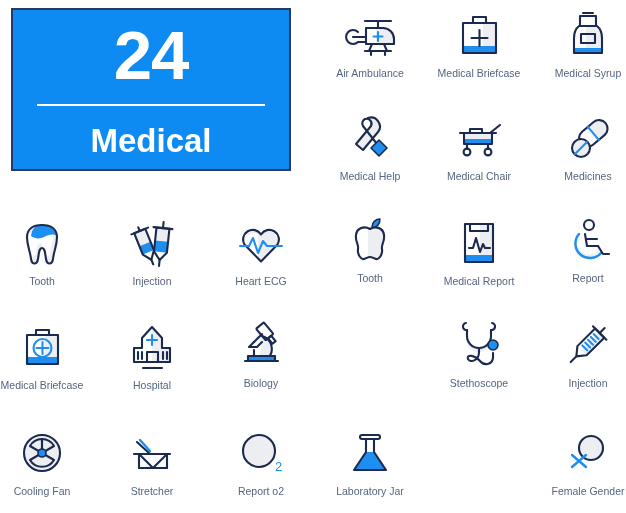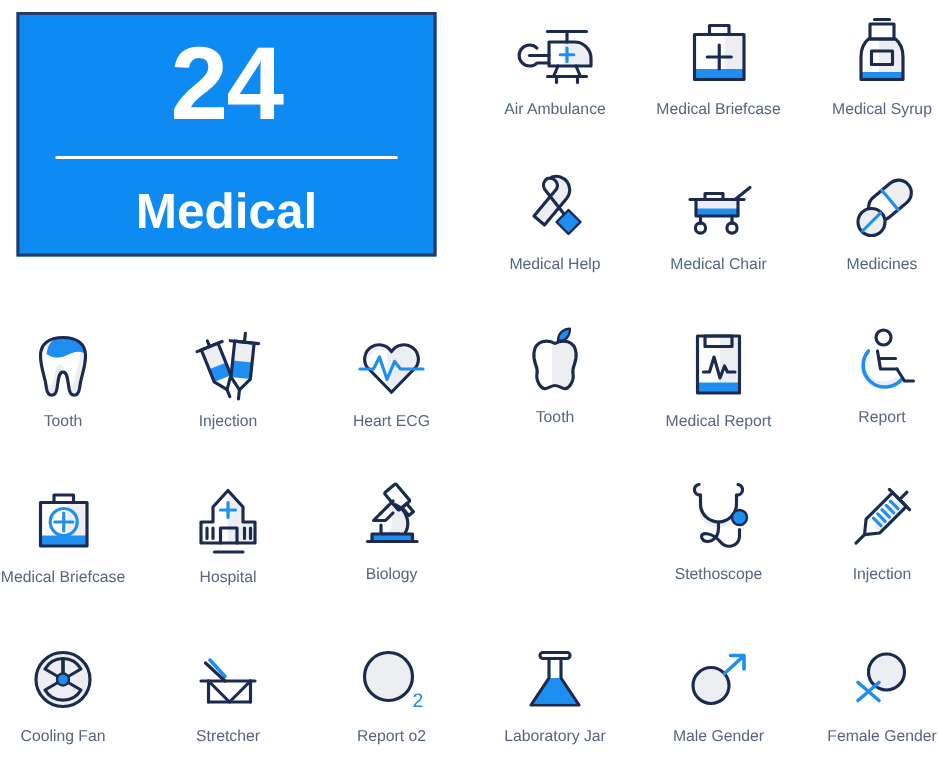--- a/index.html
+++ b/index.html
@@ -376,30 +376,20 @@
   <div class="cell" style="left:318px; top:428px;">
     <svg class="glyph" viewBox="0 0 58 52">
       <path class="sb" d="M25 24 l-11 17 h30 l-11 -17 z"></path>
       <path class="st" d="M25 11 v13 l-12 18 h32 l-12 -18 v-13"></path>
       <path class="sw" d="M21 7 h16 a2 2 0 0 1 0 4 h-16 a2 2 0 0 1 0 -4 z"></path>
       <path class="st" d="M21 7 h16 a2 2 0 0 1 0 4 h-16 a2 2 0 0 1 0 -4 z"></path>
     </svg>
     <div class="cell-label">Laboratory Jar</div>
   </div>
 
-  <div class="cell" style="left:427px; top:428px;">
-    <svg class="glyph" viewBox="0 0 58 52">
-      <circle class="sg" cx="24" cy="29" r="12"></circle>
-      <path class="sw" d="M24 17 a12 12 0 0 0 0 24 a10 10 0 0 1 0 -24 z"></path>
-      <circle class="st" cx="24" cy="29" r="12"></circle>
-      <path class="stb" d="M33 21 l12 -11" style="stroke-width:2.4"></path>
-      <path class="stb" d="M37 9 h9 v9" style="stroke-width:2.4"></path>
-    </svg>
-    <div class="cell-label">Male Gender</div>
-  </div>
 
   <div class="cell" style="left:536px; top:428px;">
     <svg class="glyph" viewBox="0 0 58 52">
       <circle class="sg" cx="32" cy="20" r="12"></circle>
       <path class="sw" d="M32 8 a12 12 0 0 0 0 24 a10 10 0 0 1 0 -24 z"></path>
       <circle class="st" cx="32" cy="20" r="12"></circle>
       <path class="stb" d="M13 27 l14 12" style="stroke-width:2.4"></path>
       <path class="stb" d="M27 27 l-14 12" style="stroke-width:2.4"></path>
     </svg>
     <div class="cell-label">Female Gender</div>

